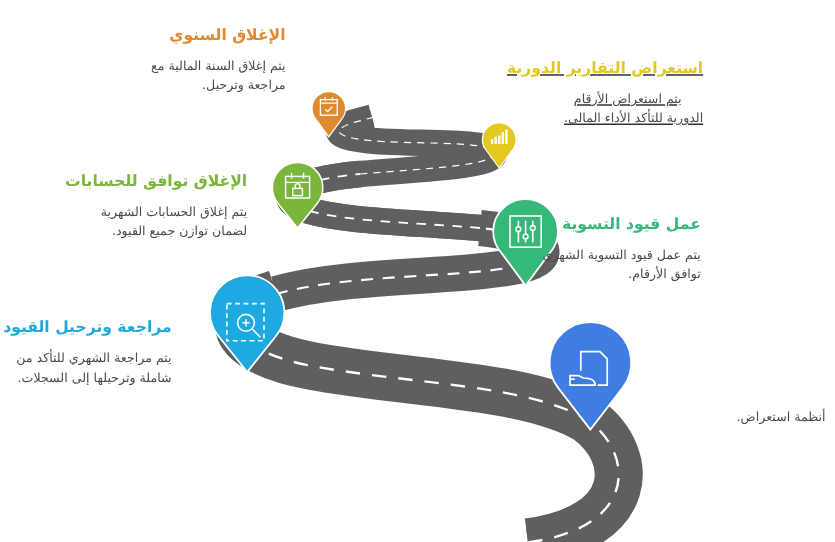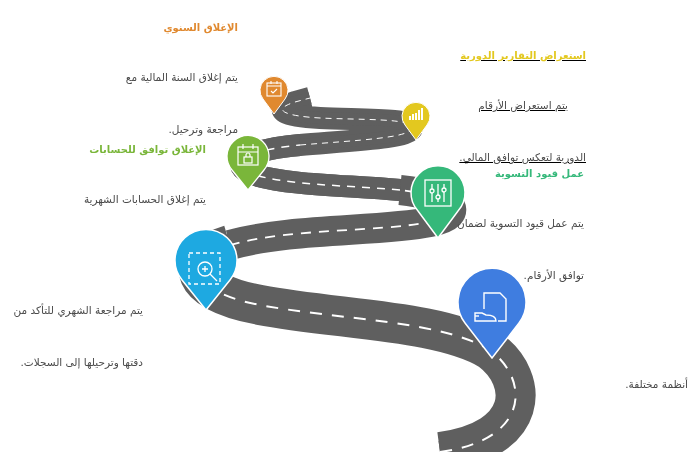--- a/index.html
+++ b/index.html
@@ -1,21 +1,21 @@
 <!DOCTYPE html>
 <html><head>
 <meta charset="utf-8">
 <style>
   html, body { margin: 0; padding: 0; background: #ffffff; }
   body { width: 696px; height: 452px; position: relative; overflow: hidden; font-family: "DejaVu Sans", "Liberation Sans", sans-serif; }
   .road-svg { position: absolute; left: 0; top: 0; width: 696px; height: 452px; }
   .step { position: absolute; direction: rtl; text-align: right; }
-  .step-title { font-size: 10px; font-weight: bold; margin: 0 0 10px 0; white-space: nowrap; }
+  .step-title { font-size: 13px; font-weight: bold; margin: 0 0 10px 0; white-space: nowrap; }
   .step-desc { font-size: 10.5px; color: #4a4a4a; line-height: 16px; margin: 0; }
-  .step-desc span { display: block; white-space: nowrap; margin-top: 36px; }
+  .step-desc span { display: block; white-space: nowrap; }
 </style>
 </head>
 <body>
 
 <svg class="road-svg" viewBox="0 0 696 452" xmlns="http://www.w3.org/2000/svg">
 
   <g>
 
     <path d="M 440 452 C 530 440, 530 380, 490 350 C 440 320, 340 320, 260 305 C 190 292, 180 260, 230 245 C 290 228, 380 232, 430 222 C 470 214, 450 195, 400 190 C 340 185, 290 185, 255 175 C 225 165, 245 150, 300 145 C 360 140, 410 138, 412 128 C 414 118, 360 120, 320 118 C 285 116, 270 110, 295 102 L 310 98" fill="none" stroke="#5f5f5f" stroke-linecap="butt" stroke-width="22"></path>
 
@@ -96,43 +96,45 @@
   <p class="step-desc">
     <span>يتم إغلاق السنة المالية مع</span>
     <span>مراجعة وترحيل.</span>
   </p>
 </div>
 
 <div class="step" style="right: 110px; top: 50px; text-decoration: underline;">
   <p class="step-title" style="color:#e3c81f;">استعراض التقارير الدورية</p>
   <p class="step-desc">
     <span style="padding-right:18px;">يتم استعراض الأرقام</span>
-    <span>الدورية لتعكس توافق المالي.</span>
+    <span>الدورية للتأكد الأداء المالي.</span>
   </p>
 </div>
 
 <div class="step" style="right: 490px; top: 144px;">
   <p class="step-title" style="color:#7ab63a;">الإغلاق توافق للحسابات</p>
   <p class="step-desc">
     <span>يتم إغلاق الحسابات الشهرية</span>
+    <span>لضمان توازن جميع القيود.</span>
   </p>
 </div>
 
-<div class="step" style="right: 112px; top: 168px;">
+<div class="step" style="right: 112px; top: 180px;">
   <p class="step-title" style="color:#35b87a;">عمل قيود التسوية</p>
   <p class="step-desc">
-    <span>يتم عمل قيود التسوية لضمان</span>
+    <span>يتم عمل قيود التسوية الشهري</span>
     <span>توافق الأرقام.</span>
   </p>
 </div>
 
 <div class="step" style="right: 553px; top: 266px;">
+  <p class="step-title" style="color:#1ea9e1;">مراجعة وترحيل القيود</p>
   <p class="step-desc">
     <span>يتم مراجعة الشهري للتأكد من</span>
-    <span>دقتها وترحيلها إلى السجلات.</span>
+    <span>شاملة وترحيلها إلى السجلات.</span>
   </p>
 </div>
 
 <div class="step" style="right: 8px; top: 340px;">
   <p class="step-desc">
-    <span>أنظمة مختلفة.</span>
+    <span>أنظمة استعراض.</span>
   </p>
 </div>
 
 </body></html>

